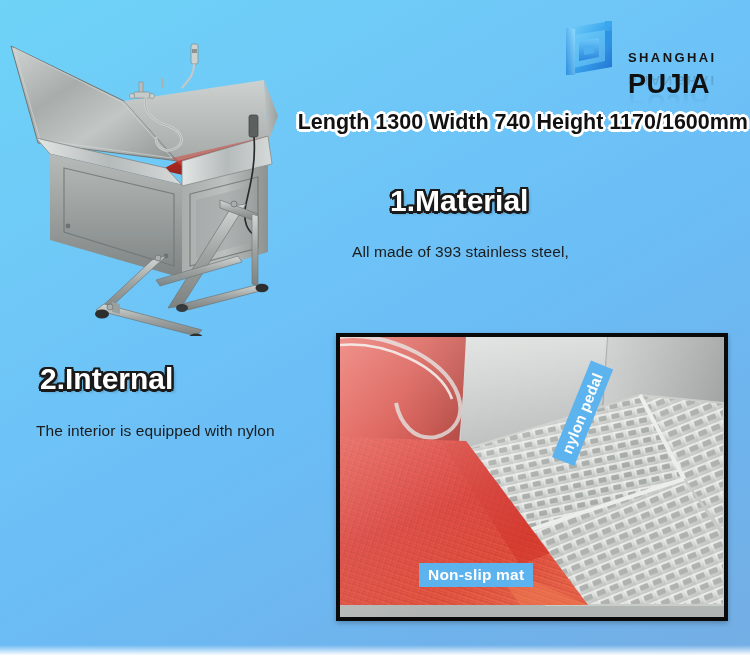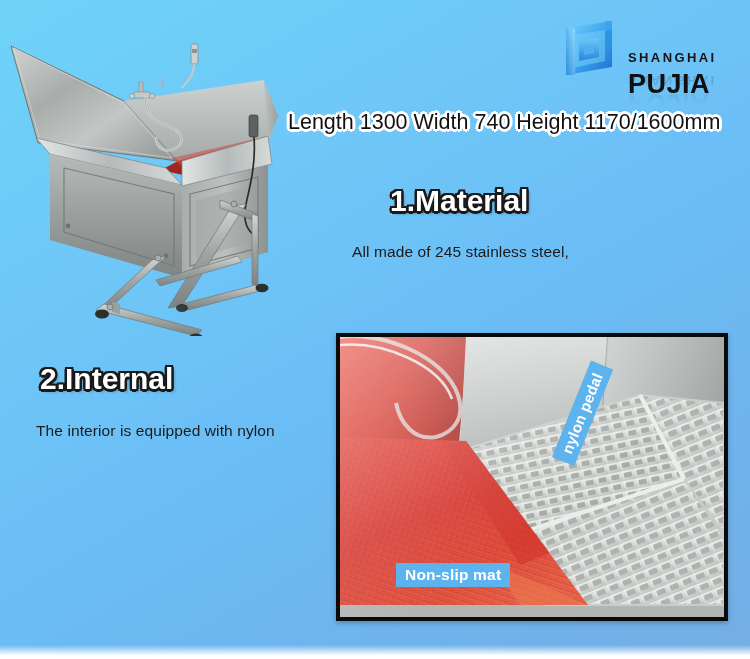--- a/index.html
+++ b/index.html
@@ -32,26 +32,27 @@
   }
   .logo-refl{
     opacity:.22;transform:scaleY(-1);filter:blur(.6px);
     -webkit-mask-image:linear-gradient(to top,rgba(0,0,0,.9),rgba(0,0,0,0) 72%);
             mask-image:linear-gradient(to top,rgba(0,0,0,.9),rgba(0,0,0,0) 72%);
   }
 
   
   .headline{
     position:absolute;left:288px;top:110px;width:460px;
-    font-size:21.5px;font-weight:normal;color:#111111;letter-spacing:0px;
+    font-size:21.5px;font-weight:bold;color:#111111;letter-spacing:0px;
     white-space:nowrap;
     text-shadow:
       -2px -2px 0 #fff, 2px -2px 0 #fff, -2px 2px 0 #fff, 2px 2px 0 #fff,
       -2px 0 0 #fff, 2px 0 0 #fff, 0 -2px 0 #fff, 0 2px 0 #fff,
       -3px 0 0 #fff, 3px 0 0 #fff, 0 -3px 0 #fff, 0 3px 0 #fff;
+    text-align: right;
   }
 
   
   .sec-head{
     position:absolute;font-size:30px;font-weight:bold;color:#ffffff;
     letter-spacing:0px;white-space:nowrap;
     text-shadow:
       -2px -2px 0 #1a1a1a, 2px -2px 0 #1a1a1a, -2px 2px 0 #1a1a1a, 2px 2px 0 #1a1a1a,
       -2.5px 0 0 #1a1a1a, 2.5px 0 0 #1a1a1a, 0 -2.5px 0 #1a1a1a, 0 2.5px 0 #1a1a1a,
       3px 3px 3px rgba(0,0,0,.25);
@@ -76,21 +77,21 @@
     border:4px solid #0a0a0a;box-sizing:border-box;overflow:hidden;
     box-shadow:0 2px 5px rgba(0,0,0,.25);
     background:#c9ccc9;
   }
   .detail-inner{position:absolute;inset:0;overflow:hidden;}
   .photo-label{
     position:absolute;background:#5cb3ee;color:#ffffff;font-weight:bold;
     font-size:15px;padding:3px 9px 4px 9px;white-space:nowrap;
     letter-spacing:.2px;line-height:17px;
   }
-  #label-mat{left:56px;top:226px;font-size:15.5px;}
+  #label-mat{left:79px;top:226px;font-size:15.5px;}
   #label-pedal{
     left:212px;top:120px;font-size:15px;
     transform:rotate(-68deg);transform-origin:left top;
   }
 </style>
 </head>
 <body>
 
 <div id="poster">
 
@@ -245,21 +246,21 @@
         <div class="logo-pujia">PUJIA</div>
         <div class="logo-shanghai">SHANGHAI</div>
       </div>
     </div>
   </div>
 
   <div class="headline">Length 1300 Width 740 Height 1170/1600mm</div>
 
   <div class="sec-head" id="sec1-head">1.Material</div>
   <div class="sec-body" id="sec1-body">
-    <div>All made of 245 stainless steel,</div>
+    <div>All made of 393 stainless steel,</div>
   </div>
 
   <div class="sec-head" id="sec2-head">2.Internal</div>
   <div class="sec-body" id="sec2-body">
     <div>The interior is equipped with nylon</div>
   </div>
 
   <div class="detail-photo">
     <div class="detail-inner">
       <svg viewBox="0 0 384 280" width="384" height="280" preserveAspectRatio="none">

